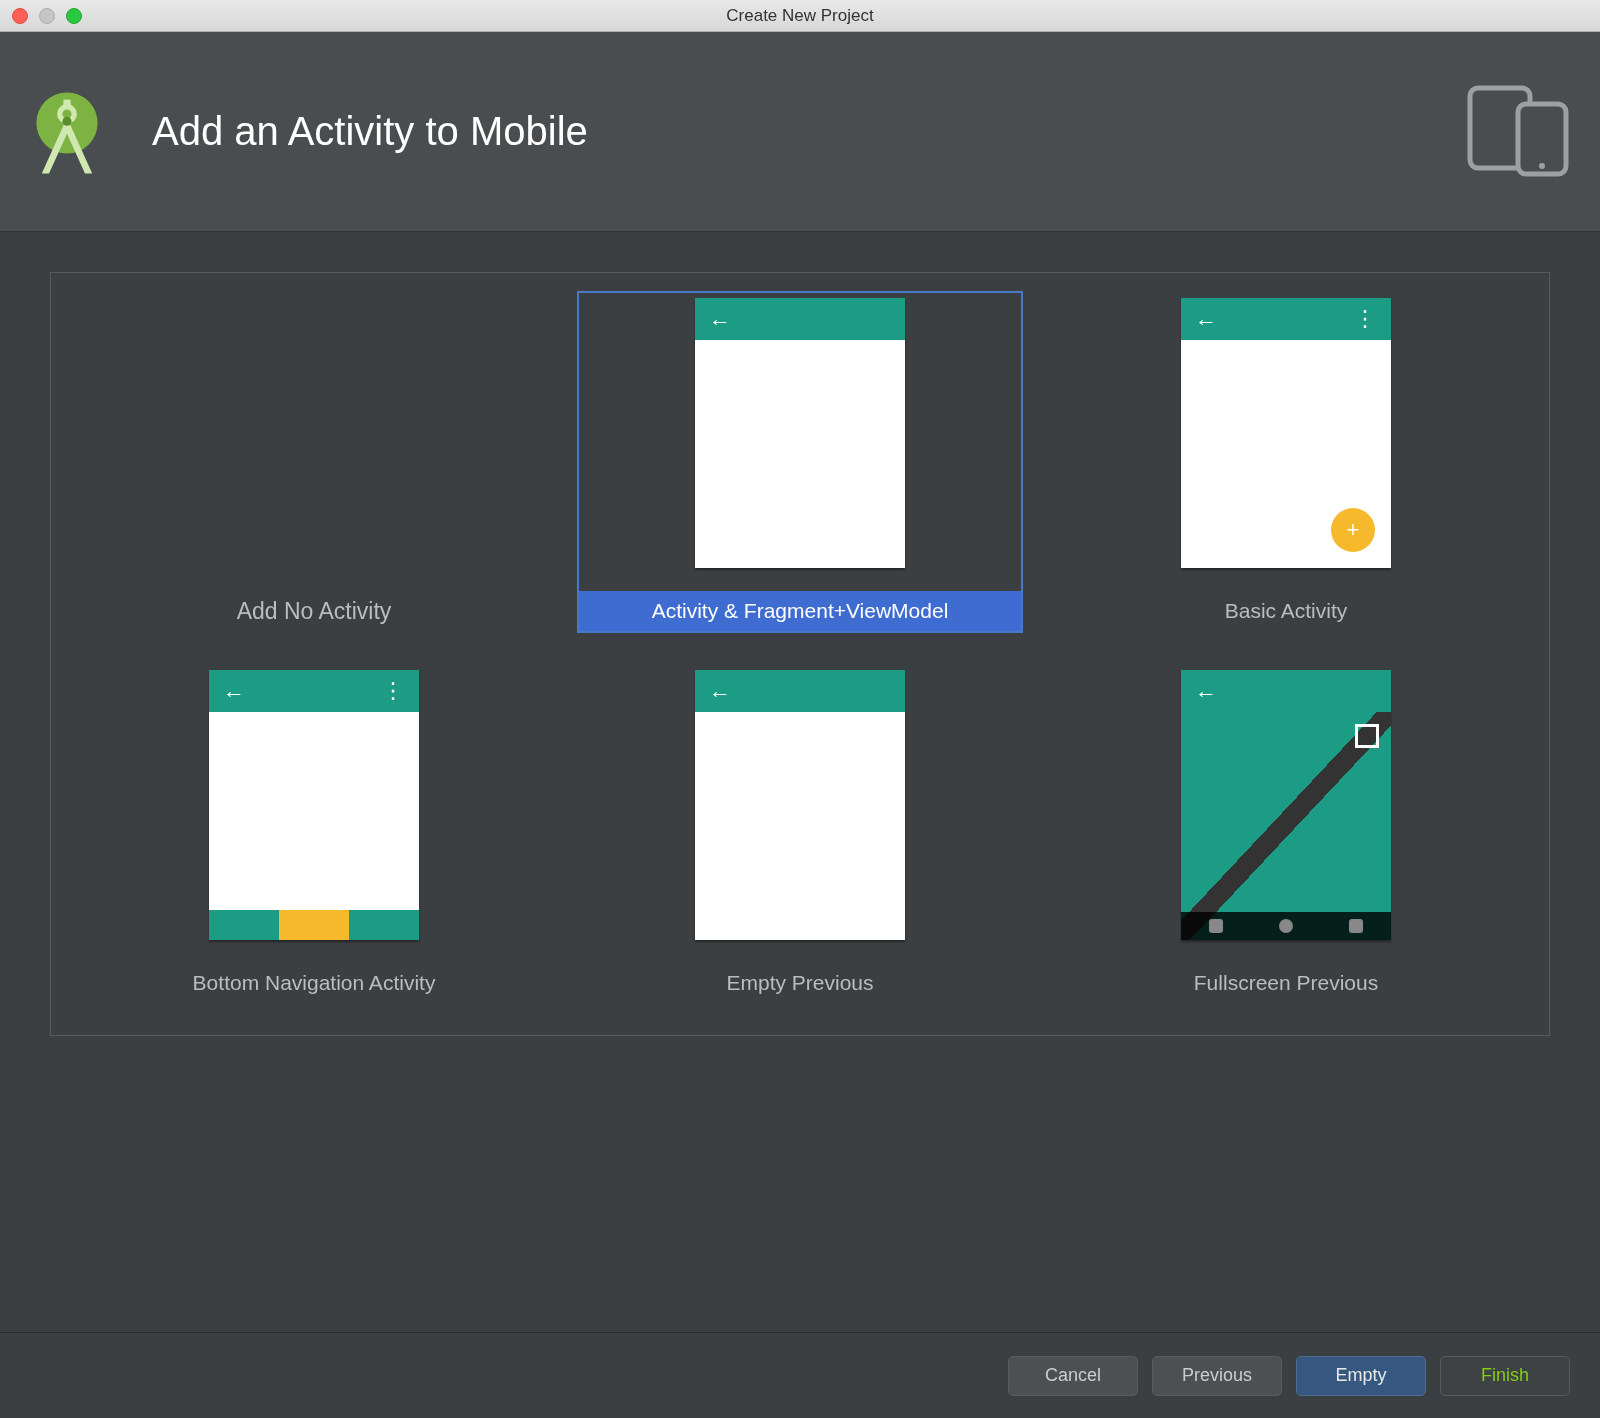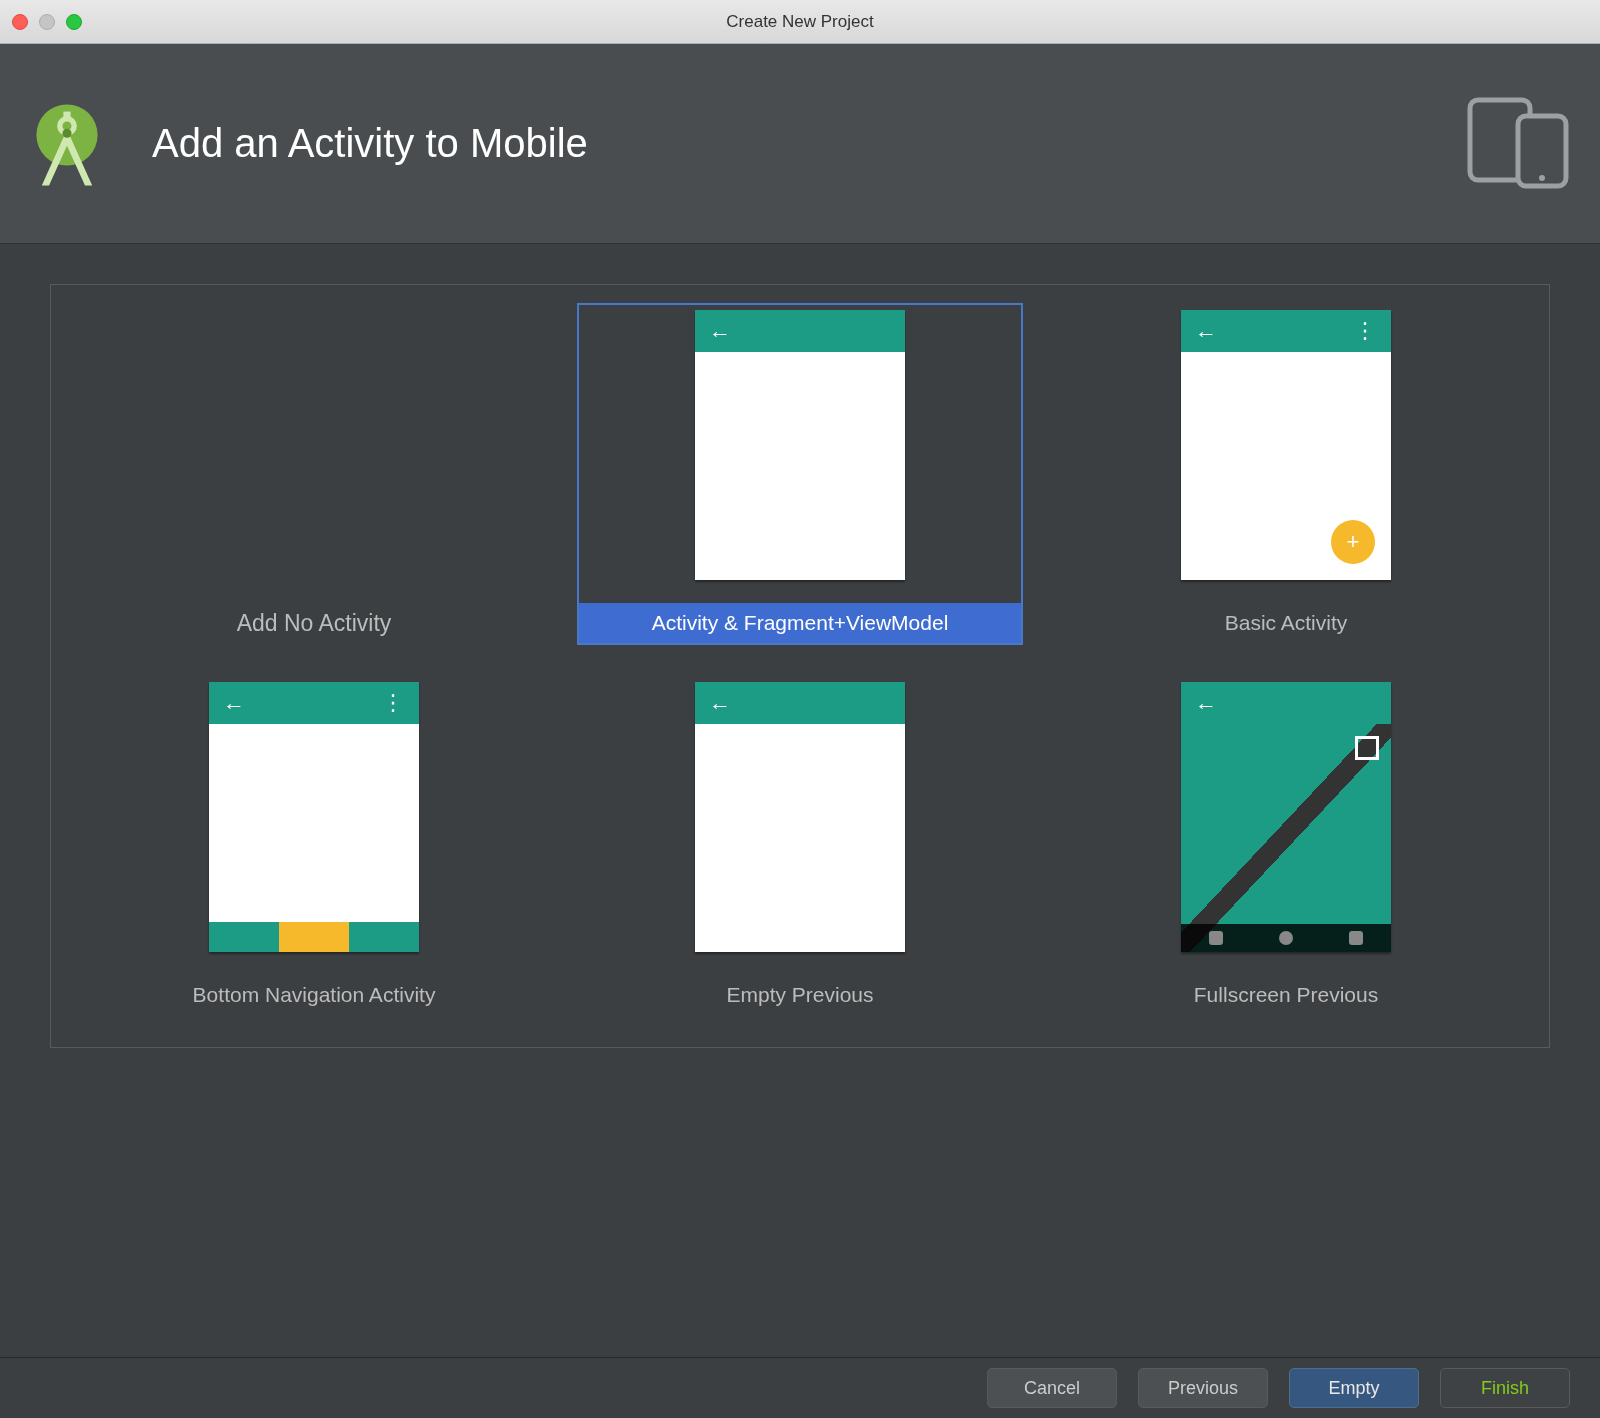--- a/index.html
+++ b/index.html
@@ -1,19 +1,19 @@
 <!DOCTYPE html>
 <html><head>
 <meta charset="utf-8">
 <style>
   * { box-sizing: border-box; margin: 0; padding: 0; }
   html, body { width: 1600px; height: 1418px; font-family: "Helvetica Neue", Arial, sans-serif; background: #3c3f41; color: #bbb; overflow: hidden; }
   
   
-  .titlebar { height: 44px; background: linear-gradient(#e8e8e8,#d8d8d8); display: flex; align-items: center; padding: 0 12px; position: relative; border-bottom:1px solid #b0b0b0;}
+  .titlebar { height: 32px; background: linear-gradient(#e8e8e8,#d8d8d8); display: flex; align-items: center; padding: 0 12px; position: relative; border-bottom:1px solid #b0b0b0;}
   .traffic { display: flex; gap: 11px; }
   .t-dot { width: 16px; height: 16px; border-radius: 50%; }
   .t-close { background: #ff5f57; border:1px solid #e1483f;}
   .t-min   { background: #c5c5c5; border:1px solid #adadad;}
   .t-max   { background: #28c940; border:1px solid #1fa62f;}
   .titlebar-title { position:absolute; left:0; right:0; text-align:center; font-size:17px; color:#333; pointer-events:none;}
   
   
   .headerband { height: 200px; background:#4a4d4f; display:flex; align-items:center; padding:0 22px; gap:40px; border-bottom:1px solid #323232;}
   .as-logo { width:90px; height:90px; position:relative;}
@@ -53,21 +53,21 @@
   .fs-corner::before,.fs-corner::after,.fs-corner span::before,.fs-corner span::after{content:"";position:absolute;width:10px;height:10px;border:3px solid #fff;}
   .fs-corner::before{top:0;left:0;border-right:none;border-bottom:none;}
   .fs-corner::after{top:0;right:0;border-left:none;border-bottom:none;}
   .fs-corner span::before{bottom:0;left:0;border-right:none;border-top:none;}
   .fs-corner span::after{bottom:0;right:0;border-left:none;border-top:none;}
   .fs-navbar { position:absolute; bottom:0; left:0; right:0; height:28px; background:rgba(0,0,0,.8); display:flex; align-items:center; justify-content:space-around;}
   .fs-navbar span{ width:14px; height:14px; background:#888; border-radius:3px;}
   .fs-navbar span.circle{ border-radius:50%;}
   
   
-  .footer { position:absolute; bottom:0; left:0; right:0; height:61px; border-top:1px solid #2a2a2a; display:flex; align-items:center; gap:21px; padding:0 30px; background:#3c3f41; justify-content:flex-end;}
+  .footer { position:absolute; bottom:0; left:0; right:0; height:86px; border-top:1px solid #2a2a2a; display:flex; align-items:center; gap:14px; padding:0 30px; background:#3c3f41; justify-content:flex-end;}
   .btn { min-width:130px; height:40px; border:1px solid #5a5a5a; background:#4c5052; color:#ccc; font-size:18px; border-radius:5px; cursor:pointer; padding:0 22px;}
   .btn.primary { background:#365880; border-color:#4c708c; color:#e8e8e8;}
   .btn:disabled { color:#84cc16; background:#3f4244; cursor:default;}
 </style>
 </head>
 <body>
 
 <div class="titlebar">
   <div class="traffic">
     <div class="t-dot t-close"></div>

